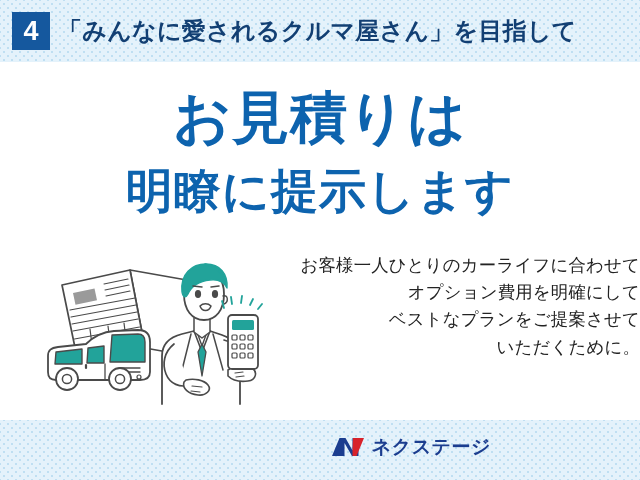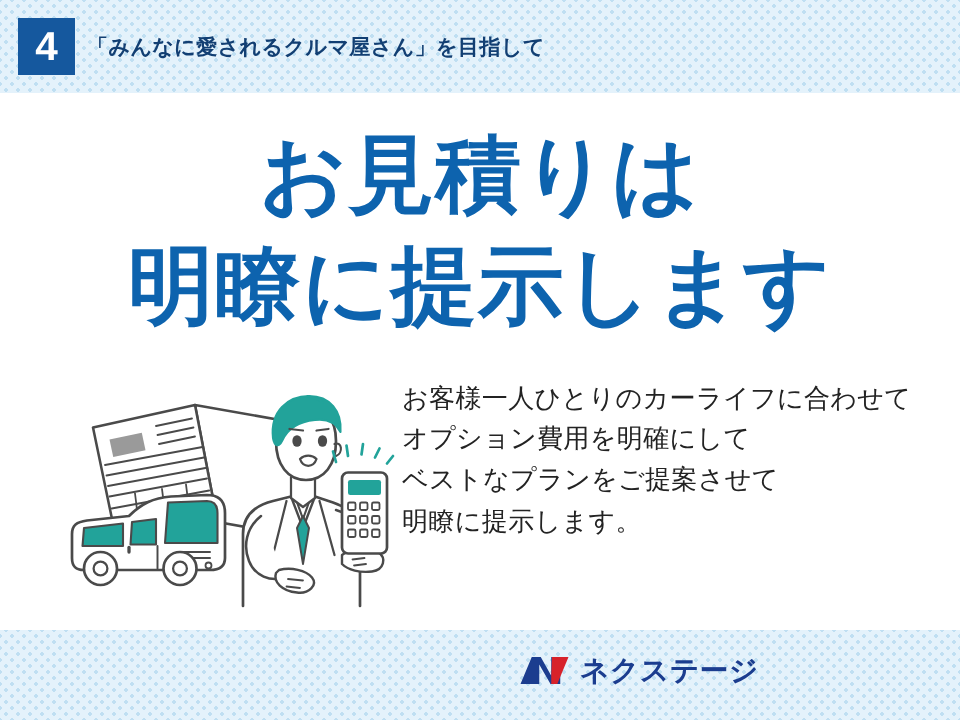--- a/index.html
+++ b/index.html
@@ -48,21 +48,21 @@
     line-height: 38px;
     text-align: center;
     letter-spacing: 0;
   }
   #header-title {
     position: absolute;
     left: 58px;
     top: 13px;
     height: 36px;
     line-height: 36px;
-    font-size: 14px;
+    font-size: 24px;
     font-weight: bold;
     color: #123f73;
     letter-spacing: 0.3px;
     white-space: nowrap;
   }
 
   
   #panel {
     position: absolute;
     left: 0;
@@ -85,59 +85,60 @@
     color: #0d63ae;
     font-weight: bold;
     white-space: nowrap;
   }
   #headline-1 {
     font-size: 57px;
     line-height: 74px;
     letter-spacing: 1px;
   }
   #headline-2 {
-    font-size: 57px;
+    font-size: 47px;
     line-height: 74px;
     letter-spacing: 1px;
   }
 
   
   #body-text {
     position: absolute;
     left: 268px;
     top: 190px;
     width: 372px;
   }
   .body-line {
     display: block;
     color: #232323;
     font-size: 17.4px;
     line-height: 27.2px;
     white-space: nowrap;
     letter-spacing: 0.2px;
+    text-align: right;
   }
 
   
   #illustration {
     position: absolute;
     left: 42px;
     top: 190px;
     width: 226px;
     height: 160px;
   }
   #illustration svg {
     display: block;
     width: 226px;
     height: 160px;
   }
 
   
   #footer {
     position: absolute;
-    left: 16px;
+    left: 1px;
     top: 420px;
     width: 508px;
     height: 60px;
   }
   #brand {
     position: absolute;
     right: 18px;
     top: 12px;
     height: 30px;
     display: flex;
@@ -297,21 +298,21 @@
           <path d="M150 134 L160 135" stroke-width="1.2"></path>
           <path d="M149 139 L158 140" stroke-width="1.2"></path>
         </g>
       </svg>
     </div>
 
     <div id="body-text">
       <span class="body-line">お客様一人ひとりのカーライフに合わせて</span>
       <span class="body-line">オプション費用を明確にして</span>
       <span class="body-line">ベストなプランをご提案させて</span>
-      <span class="body-line">明瞭に提示します。</span>
+      <span class="body-line">いただくために。</span>
     </div>
   </div>
 
   <div id="footer">
     <div id="brand">
       <svg id="brand-mark" viewBox="0 0 34 22" xmlns="http://www.w3.org/2000/svg">
         <path d="M1 20 L8.5 2 L14.5 2 L21.5 14.5 L21.5 2 L27.5 2 L27.5 20 L21 20 L13.5 7 L13.5 20 Z" fill="#1b3d8f"></path>
         <path d="M22 2 L28.5 2 L33 2 L25.5 20 L21.5 20 L21.5 14 Z" fill="#d7222a"></path>
       </svg>
       <span id="brand-name">ネクステージ</span>

